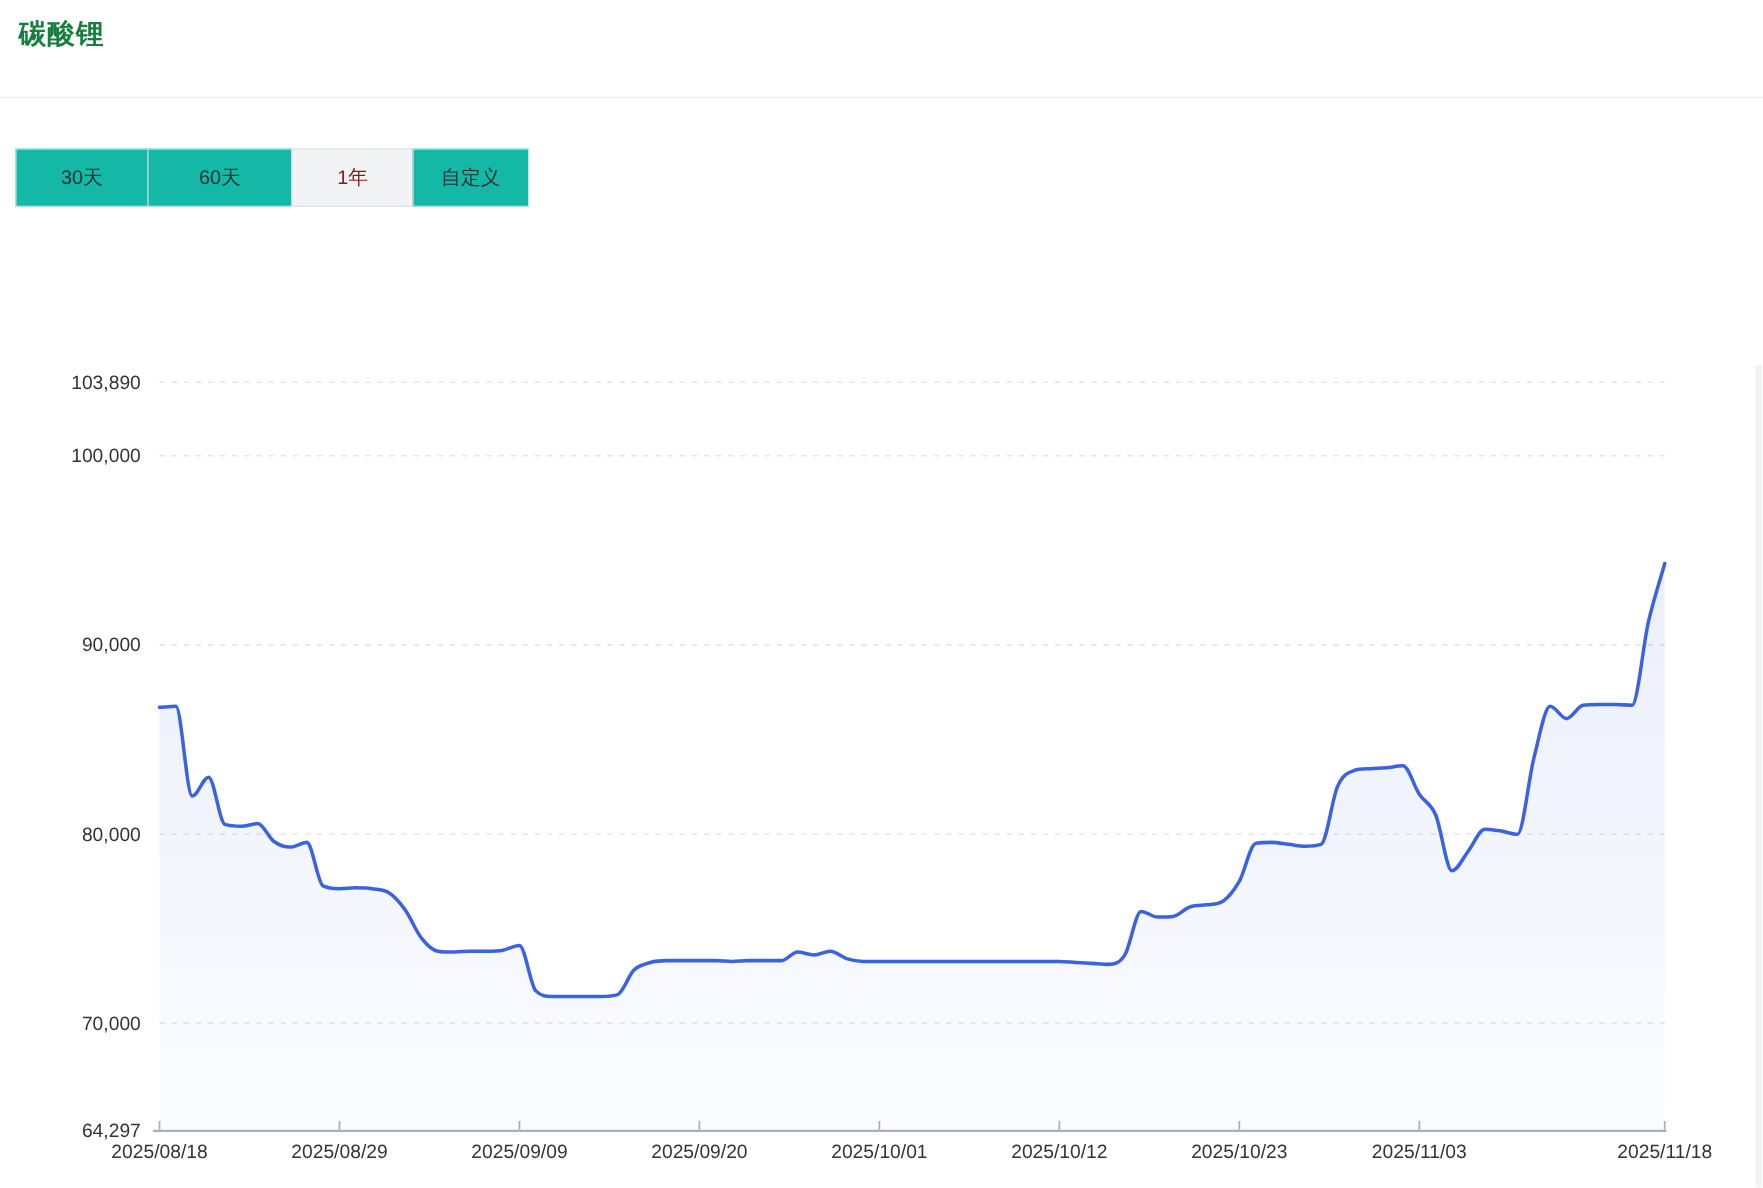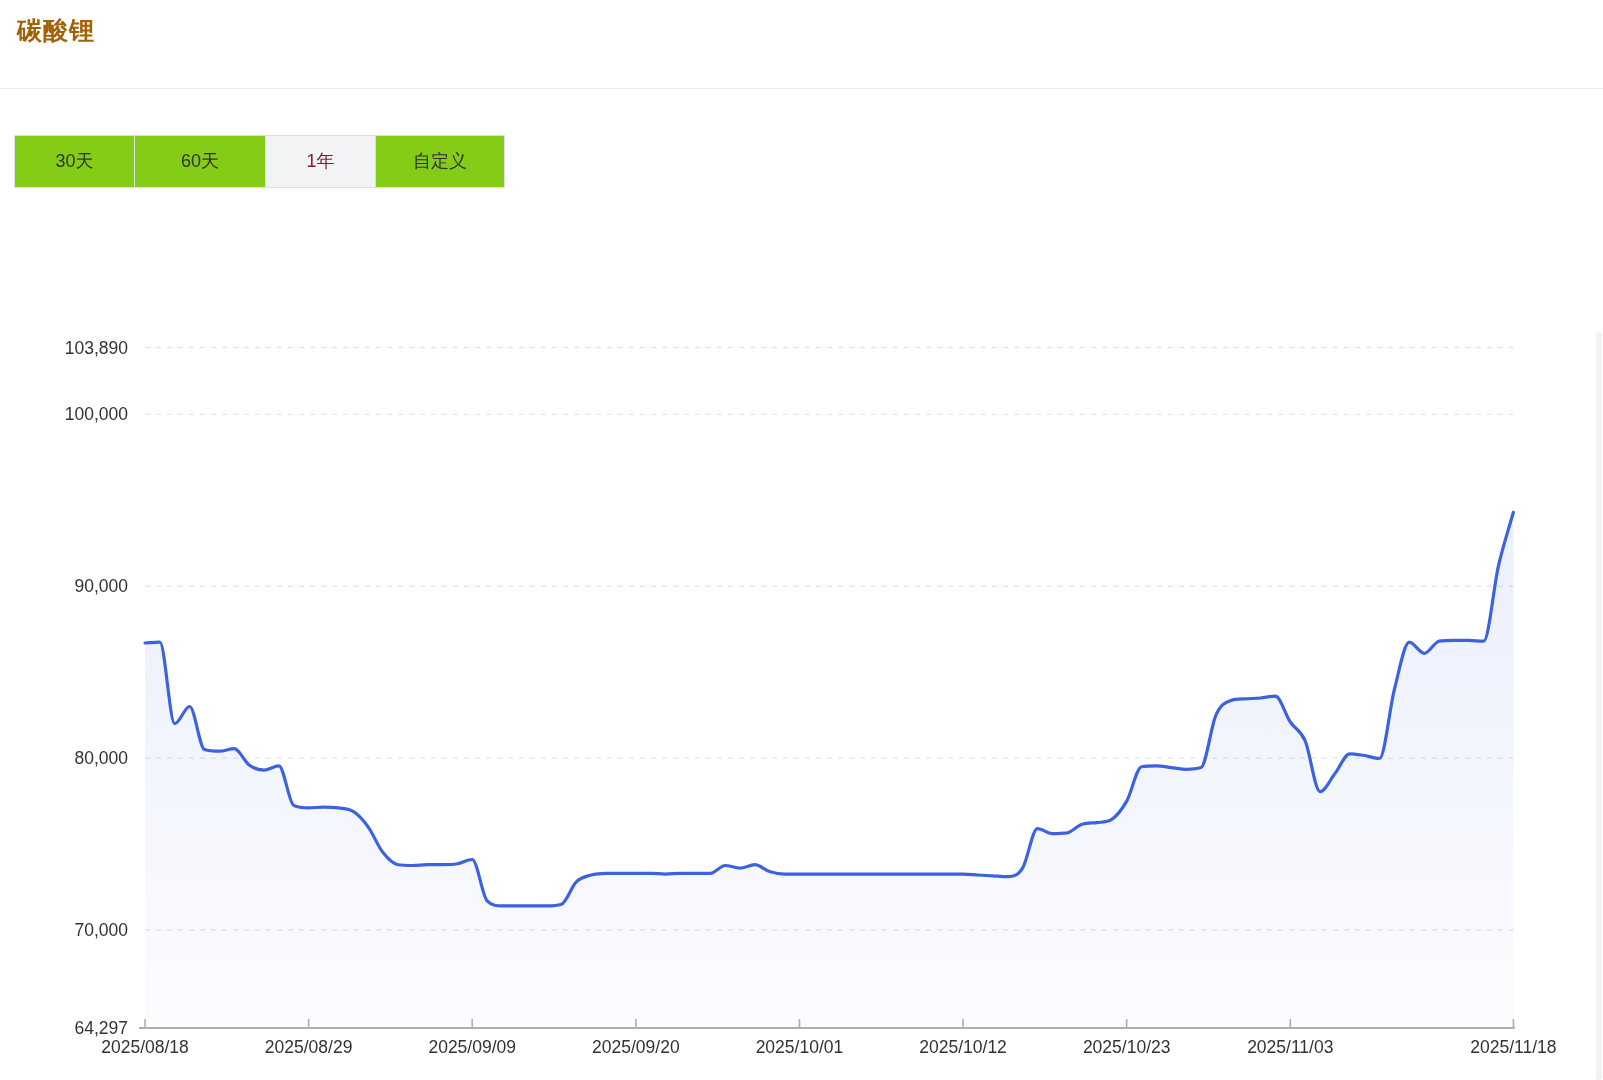--- a/index.html
+++ b/index.html
@@ -3,38 +3,38 @@
 <meta charset="utf-8">
 <style>
   html,body{margin:0;padding:0;background:#ffffff;}
   body{
     width:1603px;height:1080px;position:relative;overflow:hidden;
     font-family:"Liberation Sans","DejaVu Sans",sans-serif;
     -webkit-font-smoothing:antialiased;
   }
   .page-title{
     position:absolute;left:17px;top:14px;
-    font-size:25px;font-weight:700;color:#a16207;letter-spacing:1px;
+    font-size:25px;font-weight:700;color:#15803d;letter-spacing:1px;
   }
   .header-divider{
     position:absolute;left:0;top:88px;width:1603px;height:1px;background:#e8e8e8;
   }
   .range-group{
     position:absolute;left:14px;top:135px;display:flex;
   }
   .range-tab{
     box-sizing:border-box;height:53px;line-height:51px;text-align:center;
-    background:#84cc16;border:1px solid #dcdfe6;margin-left:-1px;
+    background:#14b8a6;border:1px solid #dcdfe6;margin-left:-1px;
     font-size:18px;color:#303133;cursor:pointer;user-select:none;
   }
   .range-tab:first-child{margin-left:0;}
   .range-tab:nth-child(1){width:121px;}
   .range-tab:nth-child(2){width:132px;}
   .range-tab:nth-child(3){width:111px;}
-  .range-tab:nth-child(4){width:130px;}
+  .range-tab:nth-child(4){width:106px;}
   .range-tab.active{background:#f2f3f5;color:#7f1d1d;}
   .chart-wrap{position:absolute;left:0;top:0;width:1354px;height:1080px;}
   svg text{font-family:"Liberation Sans","DejaVu Sans",sans-serif;}
   .scrollbar-thumb{
     position:absolute;right:1px;top:332px;width:6px;height:748px;
     background:#f1f3f6;border-radius:3px;
   }
 </style>
 </head>
 <body>

